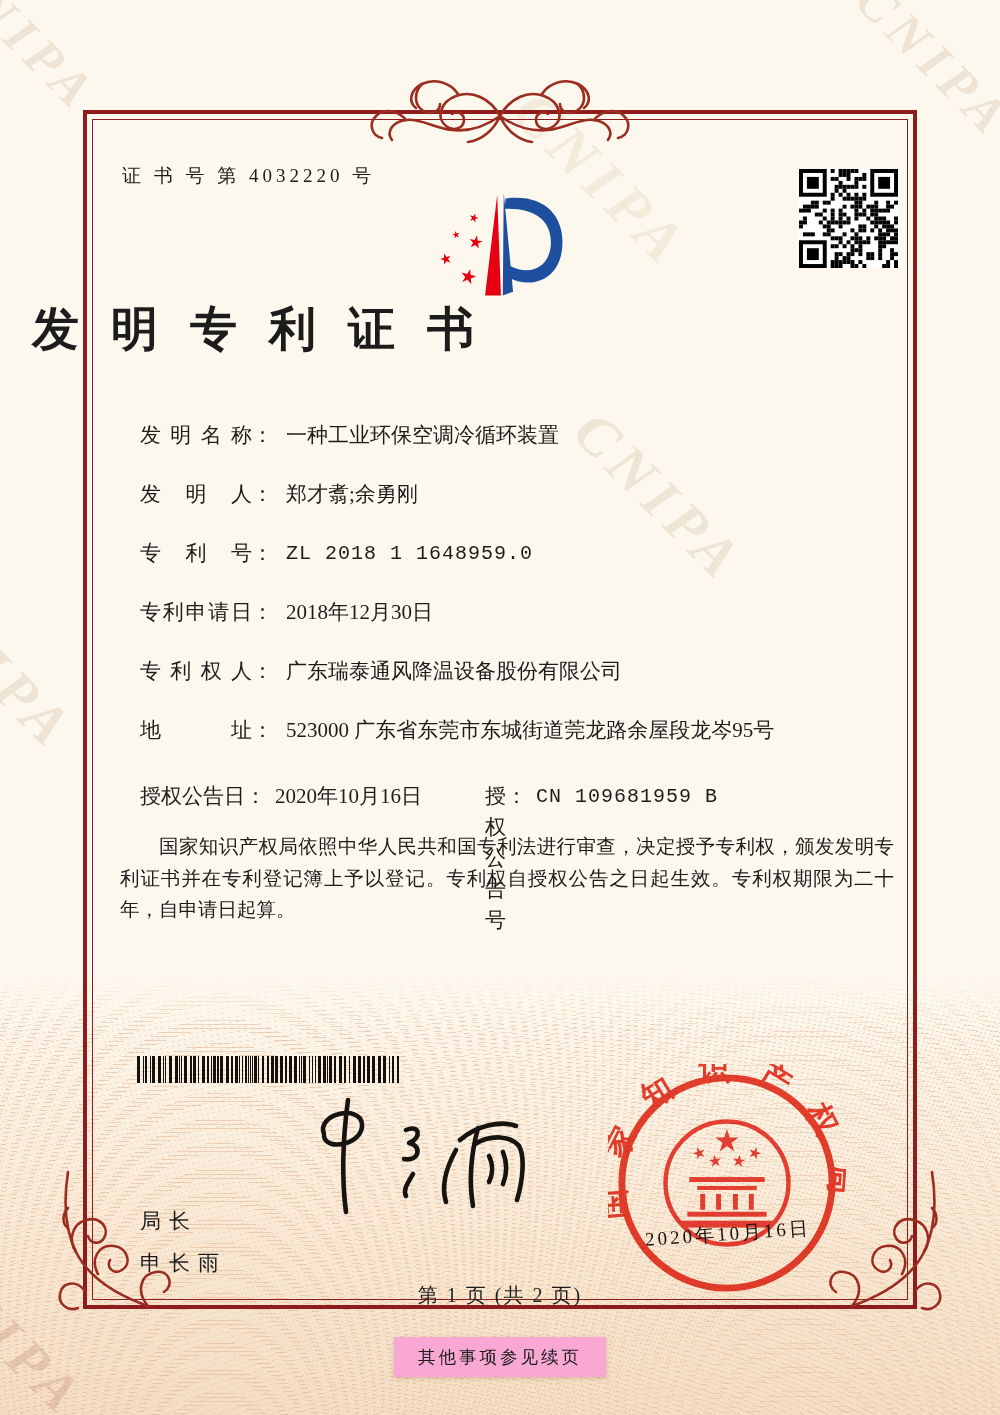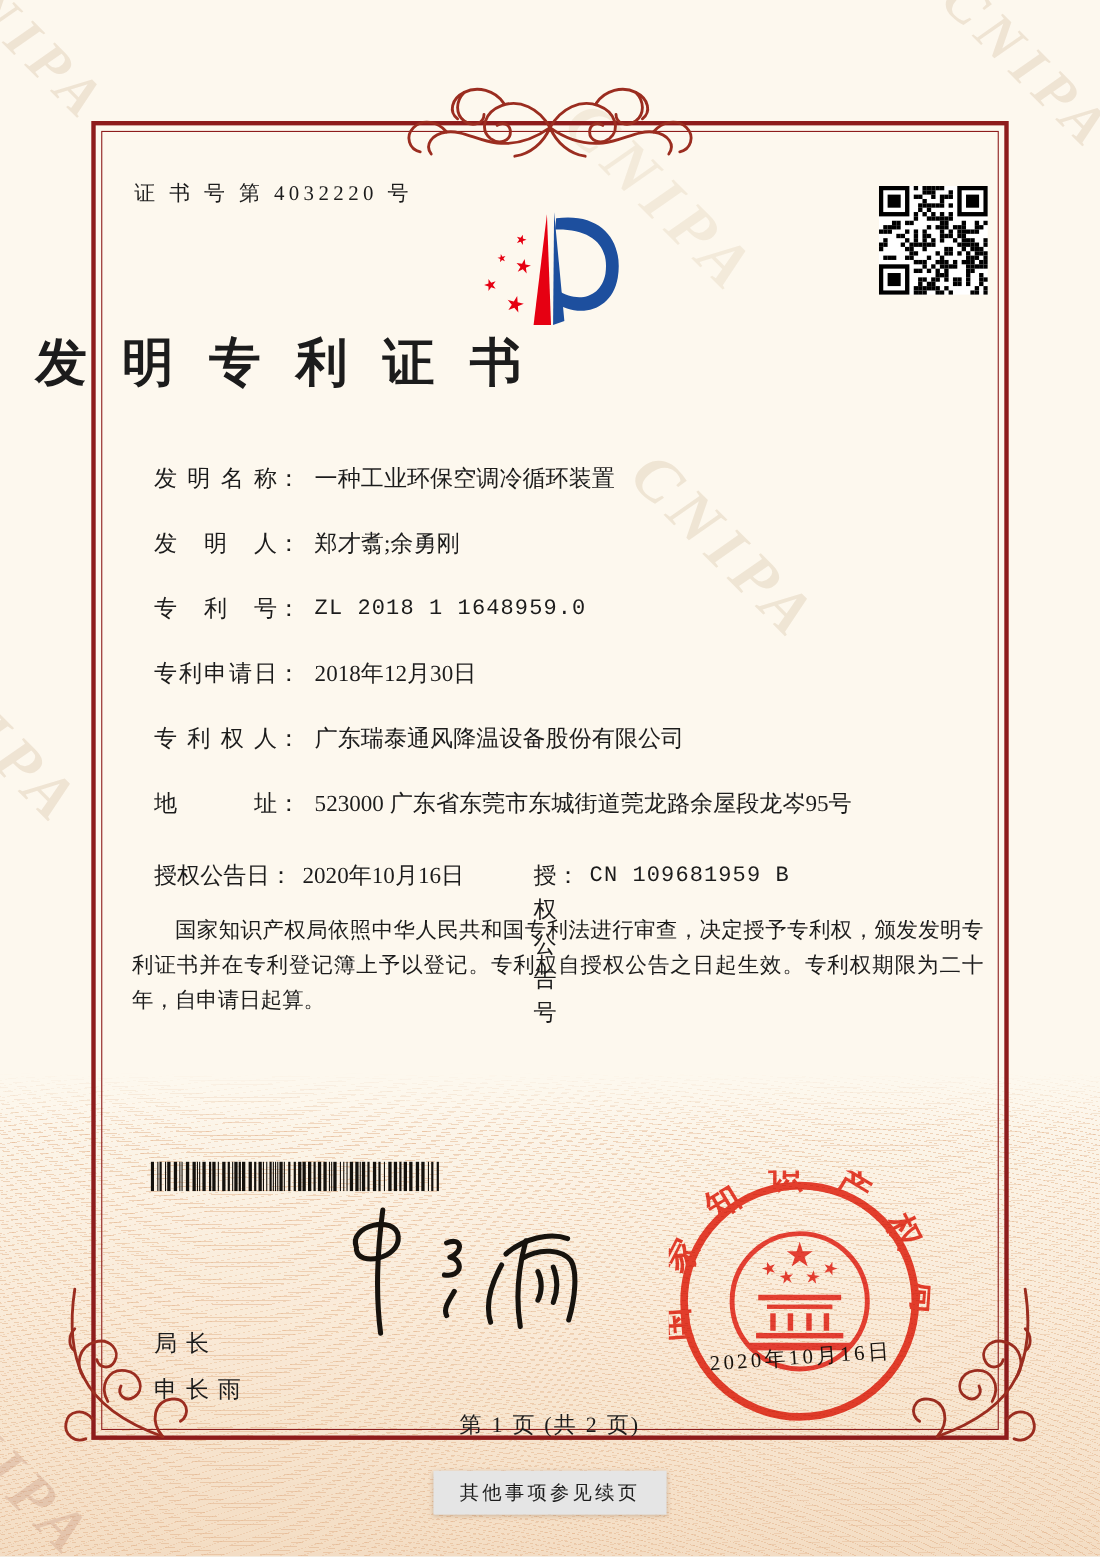--- a/index.html
+++ b/index.html
@@ -37,21 +37,21 @@
   .grant .gv{margin-left:9px;white-space:nowrap;}
   .paras{position:absolute;left:120px;right:106px;top:831px;z-index:4;font-size:19.5px;line-height:31.5px;text-align:justify;}
   .paras p{margin:0;text-indent:2em;}
   .barcode{position:absolute;left:137px;top:1056px;width:263px;height:27px;z-index:4;}
   .officer{position:absolute;left:140px;top:1200px;z-index:4;font-size:21px;letter-spacing:8px;line-height:42px;}
   .sig{position:absolute;left:278px;top:1088px;width:262px;height:138px;z-index:4;}
   .seal{position:absolute;left:608px;top:1064px;width:238px;height:238px;z-index:4;mix-blend-mode:multiply;opacity:.93;}
   .seal-date{position:absolute;left:612px;top:1221px;width:232px;text-align:center;z-index:5;
     font-size:19px;letter-spacing:3px;color:#17120d;transform:rotate(-4deg);}
   .pagenum{position:absolute;left:0;width:100%;top:1282px;text-align:center;font-size:20px;letter-spacing:2px;z-index:4;}
-  .note{position:absolute;left:50%;transform:translateX(-50%);top:1337px;background:#e5e5e5;
+  .note{position:absolute;left:50%;transform:translateX(-50%);top:1337px;background:#f9a8d4;
     padding:8px 24px;font-size:17.5px;letter-spacing:3px;box-shadow:0 1px 4px rgba(90,50,20,.25);z-index:4;}
   .hidden-defs{position:absolute;width:0;height:0;overflow:hidden;}
 </style>
 </head>
 <body>
 
 <svg class="hidden-defs" aria-hidden="true">
     <defs>
   <path id="star5" d="M0,-10 L2.23,-3.07 L9.51,-3.09 L3.61,1.17 L5.88,8.09 L0,3.8 L-5.88,8.09 L-3.61,1.17 L-9.51,-3.09 L-2.23,-3.07 Z"></path>
 </defs>

